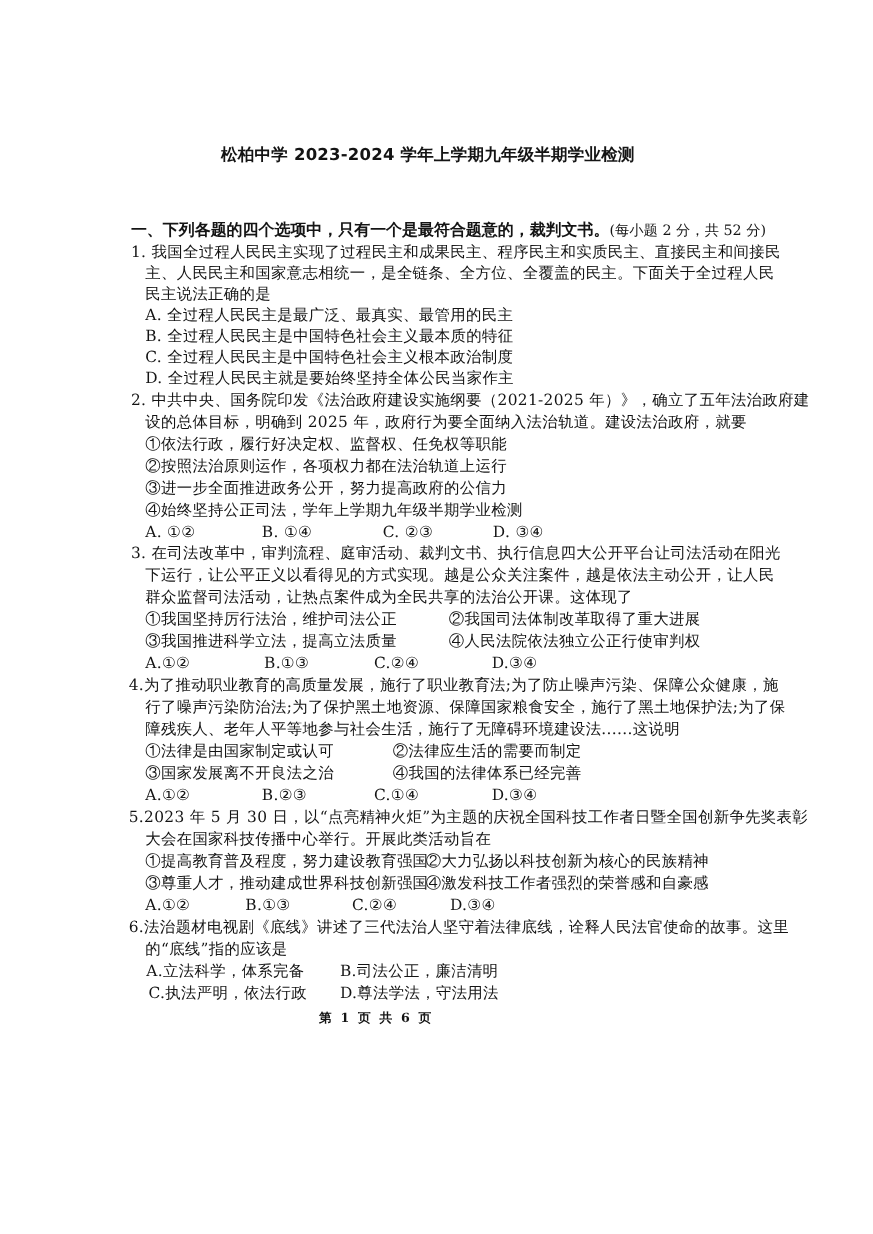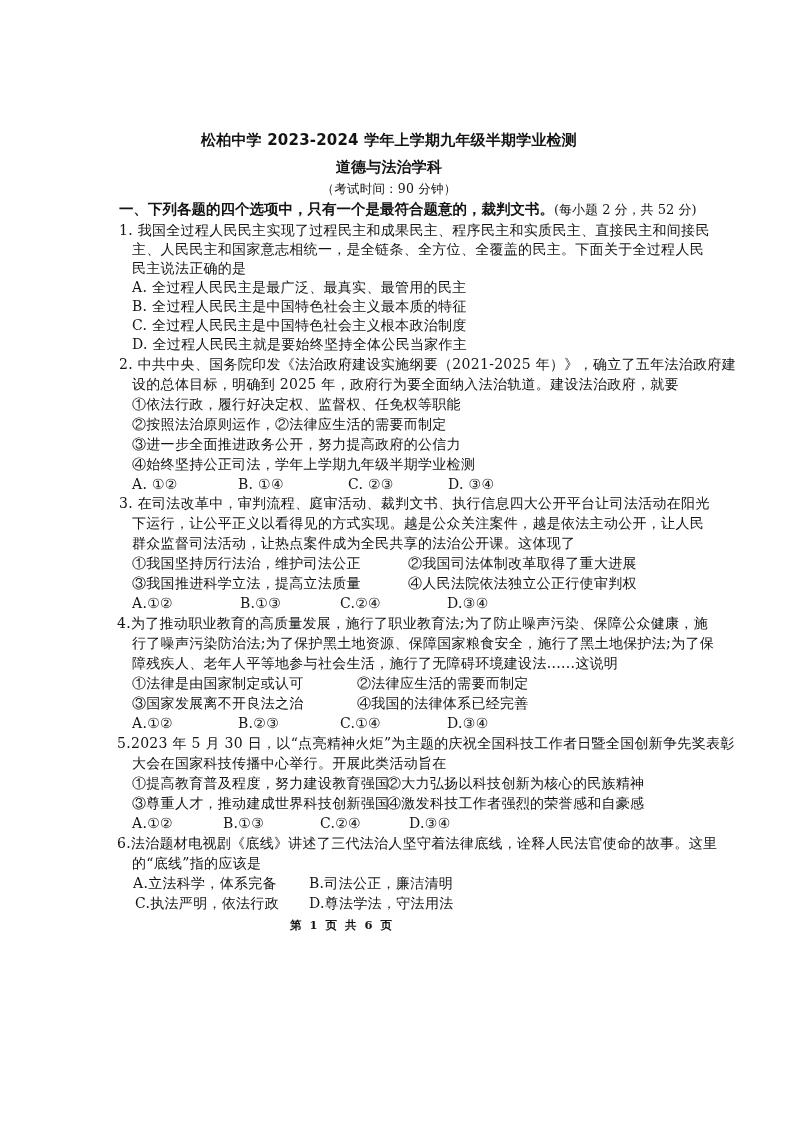--- a/index.html
+++ b/index.html
@@ -30,42 +30,40 @@
     position: absolute; left: 0; width: 684px; top: 902px; text-align: center;
     font-size: 11.5px; font-weight: bold; letter-spacing: 2px;
   }
 </style>
 </head>
 <body>
 
 <div class="page">
 
   <div class="title t1">松柏中学 2023-2024 学年上学期九年级半期学业检测</div>
-  <div class="title t2">道德与法治学科</div>
-  <div class="title t3">（考试时间：90 分钟）</div>
 
   <div class="section">
     <span>一、下列各题的四个选项中，只有一个是最符合题意的，裁判文书。</span><span class="note">(每小题 2 分，共 52 分)</span>
   </div>
 
   <div>
     <div class="line" style="left:119px;top:221px;">1. 我国全过程人民民主实现了过程民主和成果民主、程序民主和实质民主、直接民主和间接民</div>
     <div class="line" style="left:132px;top:240px;">主、人民民主和国家意志相统一，是全链条、全方位、全覆盖的民主。下面关于全过程人民</div>
     <div class="line" style="left:132px;top:259px;">民主说法正确的是</div>
     <div class="line" style="left:132px;top:278px;">A. 全过程人民民主是最广泛、最真实、最管用的民主</div>
     <div class="line" style="left:132px;top:297px;">B. 全过程人民民主是中国特色社会主义最本质的特征</div>
     <div class="line" style="left:132px;top:316px;">C. 全过程人民民主是中国特色社会主义根本政治制度</div>
     <div class="line" style="left:132px;top:335px;">D. 全过程人民民主就是要始终坚持全体公民当家作主</div>
   </div>
 
   <div>
     <div class="line" style="left:119px;top:355px;">2. 中共中央、国务院印发《法治政府建设实施纲要（2021-2025 年）》，确立了五年法治政府建</div>
     <div class="line" style="left:132px;top:375px;">设的总体目标，明确到 2025 年，政府行为要全面纳入法治轨道。建设法治政府，就要</div>
     <div class="line" style="left:132px;top:395px;">①依法行政，履行好决定权、监督权、任免权等职能</div>
-    <div class="line" style="left:132px;top:415px;">②按照法治原则运作，②法律应生活的需要而制定</div>
+    <div class="line" style="left:132px;top:415px;">②按照法治原则运作，各项权力都在法治轨道上运行</div>
     <div class="line" style="left:132px;top:435px;">③进一步全面推进政务公开，努力提高政府的公信力</div>
     <div class="line" style="left:132px;top:455px;">④始终坚持公正司法，学年上学期九年级半期学业检测</div>
     <div class="line" style="left:132px;top:475px;">A. ①②</div>
     <div class="line" style="left:238px;top:475px;">B. ①④</div>
     <div class="line" style="left:348px;top:475px;">C. ②③</div>
     <div class="line" style="left:448px;top:475px;">D. ③④</div>
   </div>
 
   <div>
     <div class="line" style="left:119px;top:494px;">3. 在司法改革中，审判流程、庭审活动、裁判文书、执行信息四大公开平台让司法活动在阳光</div>

